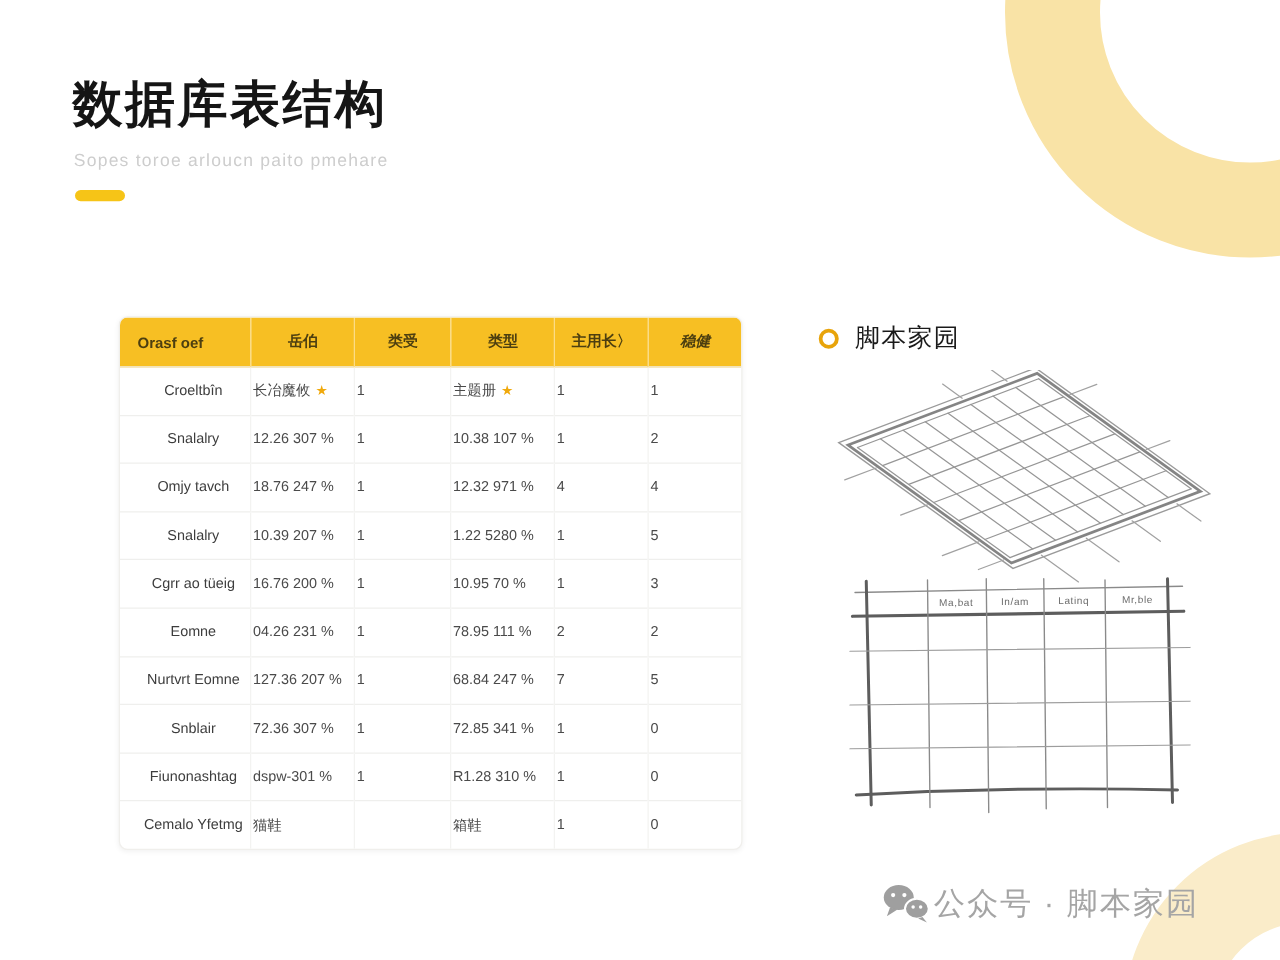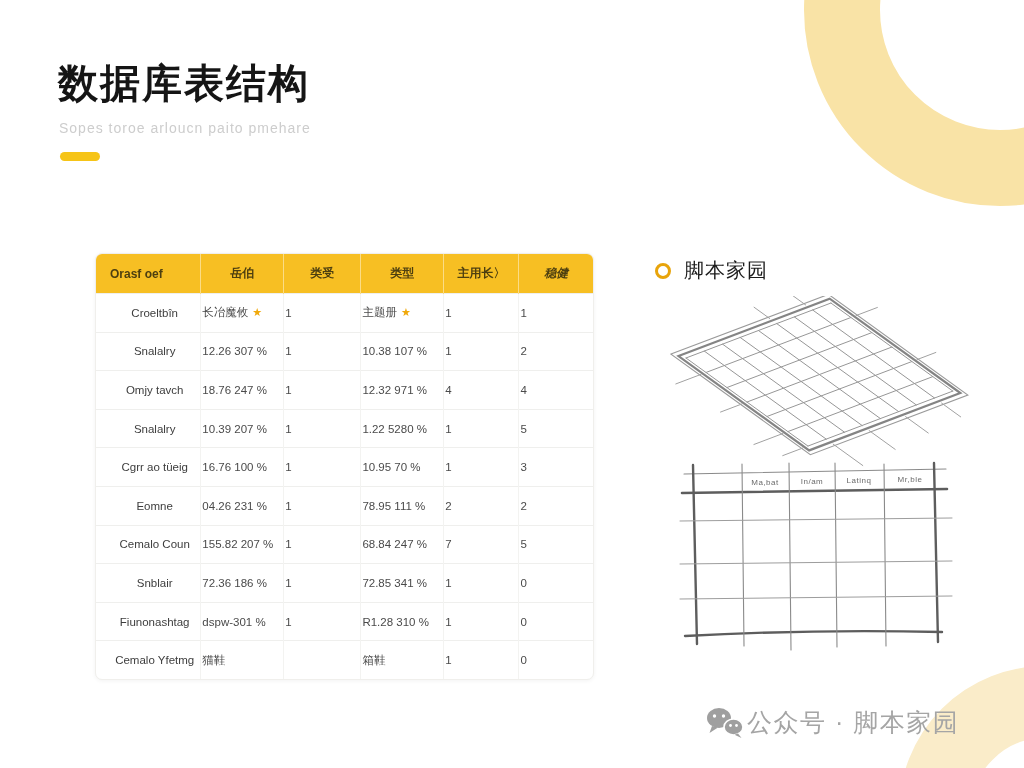--- a/index.html
+++ b/index.html
@@ -118,45 +118,45 @@
             <tr>
               <td class="first">Snalalry</td>
               <td>10.39 207 %</td>
               <td>1</td>
               <td>1.22 5280 %</td>
               <td>1</td>
               <td>5</td>
             </tr>
             <tr>
               <td class="first">Cgrr ao tüeig</td>
-              <td>16.76 100 %</td>
+              <td>16.76 200 %</td>
               <td>1</td>
               <td>10.95 70 %</td>
               <td>1</td>
               <td>3</td>
             </tr>
             <tr>
               <td class="first">Eomne</td>
               <td>04.26 231 %</td>
               <td>1</td>
               <td>78.95 111 %</td>
               <td>2</td>
               <td>2</td>
             </tr>
             <tr>
-              <td class="first">Cemalo Coun</td>
-              <td>155.82 207 %</td>
+              <td class="first">Nurtvrt Eomne</td>
+              <td>127.36 207 %</td>
               <td>1</td>
               <td>68.84 247 %</td>
               <td>7</td>
               <td>5</td>
             </tr>
             <tr>
               <td class="first">Snblair</td>
-              <td>72.36 186 %</td>
+              <td>72.36 307 %</td>
               <td>1</td>
               <td>72.85 341 %</td>
               <td>1</td>
               <td>0</td>
             </tr>
             <tr>
               <td class="first">Fiunonashtag</td>
               <td>dspw-301 %</td>
               <td>1</td>
               <td>R1.28 310 %</td>

